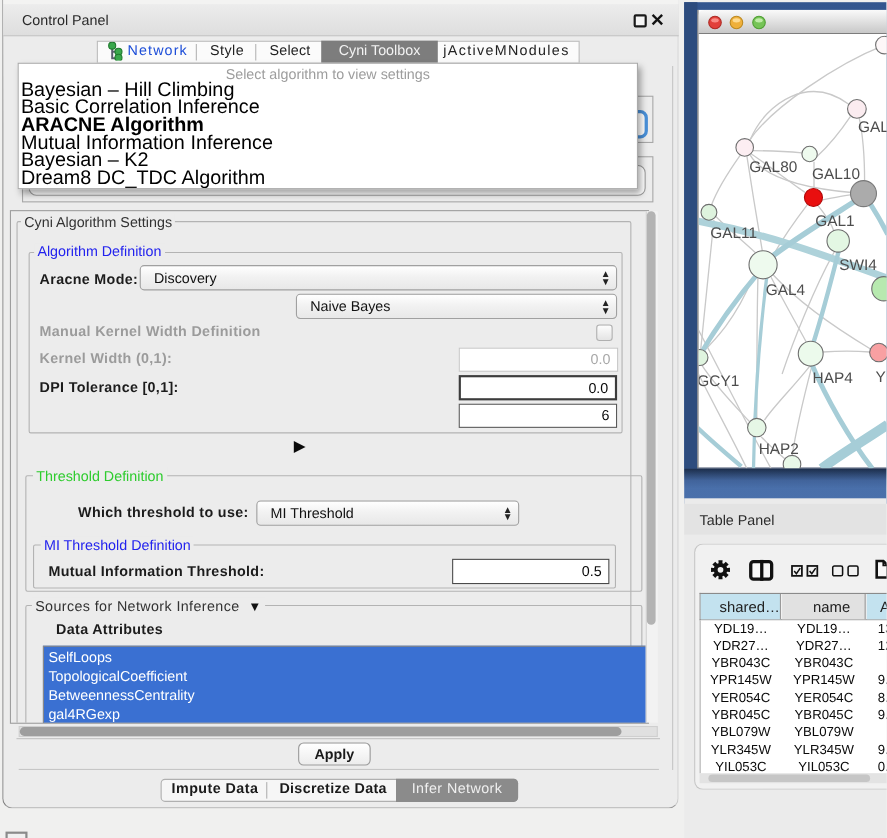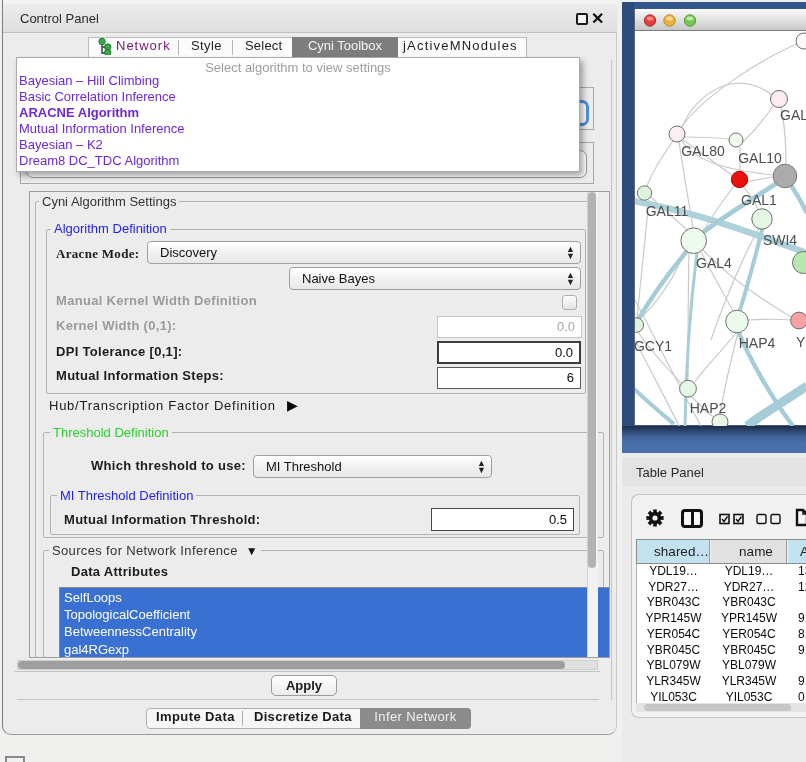--- a/index.html
+++ b/index.html
@@ -28,66 +28,64 @@
 
   <div class="abs" style="left:88px;top:37px;width:439px;height:21px;background:#fbfbfb;border:1px solid #bbb;"></div>
   <div class="abs" style="left:98px;top:38px;width:14px;height:17px;">
     <svg width="14" height="17" viewBox="0 0 14 17">
         <path d="M4 4 L4 15 L9 15 M4 9 L9 9" stroke="#5a5f6e" stroke-width="1.8" fill="none"></path>
         <circle cx="4" cy="3.5" r="3.2" fill="#3aa84c" stroke="#1f7a2e" stroke-width="1"></circle>
         <circle cx="9.7" cy="9" r="3.2" fill="#3aa84c" stroke="#1f7a2e" stroke-width="1"></circle>
         <circle cx="9.7" cy="14.5" r="3.2" fill="#3aa84c" stroke="#1f7a2e" stroke-width="1"></circle>
       </svg>
   </div>
-  <div class="abs" style="left:116px;top:38px;font-size:13px;letter-spacing:1px;color:#701a75;">Network</div>
+  <div class="abs" style="left:116px;top:38px;font-size:13px;letter-spacing:1px;color:#1d4ed8;">Network</div>
   <div class="abs" style="left:178px;top:40px;width:1px;height:15px;background:#b5b5b5;"></div>
   <div class="abs" style="left:191px;top:38px;font-size:13px;letter-spacing:0.4px;color:#222;">Style</div>
   <div class="abs" style="left:232px;top:40px;width:1px;height:15px;background:#b5b5b5;"></div>
   <div class="abs" style="left:245px;top:38px;font-size:13px;letter-spacing:0.2px;color:#222;">Select</div>
   <div class="abs" style="left:292px;top:37px;width:106px;height:21px;background:#7d7d7d;"></div>
   <div class="abs" style="left:292px;top:38px;width:106px;text-align:center;font-size:13px;color:#f3f3f3;">Cyni Toolbox</div>
   <div class="abs" style="left:403px;top:38px;font-size:13px;letter-spacing:1.2px;color:#222;">jActiveMNodules</div>
 
   <div class="abs" style="left:20px;top:87px;width:574px;height:43px;border:1px solid #a8a8a8;"></div>
   <div class="abs" style="left:26px;top:100px;width:563px;height:26px;border:3px solid #4a90d8;border-radius:7px;background:#fff;"></div>
   <div class="abs" style="left:20px;top:142px;width:574px;height:42px;border:1px solid #a8a8a8;"></div>
   <div class="abs" style="left:26px;top:150px;width:561px;height:28px;border:1px solid #9c9c9c;border-radius:7px;background:#fff;"></div>
 
-  <div class="abs" id="scrollarea" style="left:29px;top:191px;width:581px;height:467px;background:#ececec;border:1px solid #9e9e9e;overflow:hidden;padding-left:13px;">
+  <div class="abs" id="scrollarea" style="left:9px;top:191px;width:581px;height:467px;background:#ececec;border:1px solid #9e9e9e;overflow:hidden;padding-left:13px;">
 
     <div class="abs fieldset" style="left:5px;top:9px;width:559px;height:470px;"></div>
     <div class="abs legend" style="left:9px;top:2px;">Cyni Algorithm Settings</div>
 
     <div class="abs fieldset" style="left:16px;top:37px;width:540px;height:165px;"></div>
     <div class="abs legend" style="left:21px;top:29px;color:#2222ee;">Algorithm Definition</div>
 
-    <div class="abs lbl" style="left:26px;top:54px;font-family:Liberation Serif, serif;">Aracne Mode:</div>
+    <div class="abs lbl" style="left:26px;top:54px;">Aracne Mode:</div>
     <div class="abs combo" style="left:117px;top:49px;width:434px;height:23px;">
         <span style="position:absolute;left:12px;top:3px;">Discovery</span>
         <span class="ar">▲<br>▼</span>
       </div>
 
     <div class="abs combo" style="left:259px;top:75px;width:292px;height:23px;">
         <span style="position:absolute;left:12px;top:3px;">Naive Bayes</span>
         <span class="ar">▲<br>▼</span>
       </div>
 
     <div class="abs glbl" style="left:26px;top:101px;">Manual Kernel Width Definition</div>
     <div class="abs" style="left:532px;top:103px;width:15px;height:15px;border:1px solid #b0b0b0;border-radius:3px;background:linear-gradient(#fdfdfd,#e4e4e4);"></div>
 
     <div class="abs glbl" style="left:26px;top:126px;">Kernel Width (0,1):</div>
     <div class="abs tin" style="left:407px;top:124px;width:145px;height:22px;border:1px solid #c6c6c6;color:#a8a8a8;line-height:20px;">0.0</div>
 
     <div class="abs lbl" style="left:26px;top:152px;">DPI Tolerance [0,1]:</div>
     <div class="abs tin" style="left:407px;top:149px;width:144px;height:23px;border:2px solid #3c3c3c;color:#0a0a0a;line-height:19px;">0.0</div>
 
-    <div class="abs lbl" style="left:26px;top:176px;">Mutual Information Steps:</div>
     <div class="abs tin" style="left:407px;top:175px;width:144px;height:22px;border:1px solid #5a5a5a;color:#0a0a0a;line-height:20px;">6</div>
 
-    <div class="abs" style="left:19px;top:206px;font-size:13px;letter-spacing:0.75px;color:#1a1a1a;">Hub/Transcription Factor Definition</div>
     <div class="abs" style="left:257px;top:205px;font-size:14px;color:#0a0a0a;">▶</div>
 
     <div class="abs fieldset" style="left:13px;top:240px;width:561px;height:106px;"></div>
     <div class="abs legend" style="left:20px;top:233px;color:#2ecc2e;">Threshold Definition</div>
 
     <div class="abs lbl" style="left:61px;top:266px;">Which threshold to use:</div>
     <div class="abs combo" style="left:223px;top:263px;width:239px;height:23px;">
         <span style="position:absolute;left:12px;top:3px;">MI Threshold</span>
         <span class="ar">▲<br>▼</span>
       </div>
@@ -123,21 +121,21 @@
 
   <div class="abs" style="left:146px;top:708px;width:325px;height:21px;background:#f6f6f6;border:1px solid #b0b0b0;border-radius:4px;"></div>
   <div class="abs" style="left:156px;top:709px;font-size:13px;letter-spacing:0.4px;font-weight:bold;color:#1a1a1a;">Impute Data</div>
   <div class="abs" style="left:242px;top:711px;width:1px;height:15px;background:#b0b0b0;"></div>
   <div class="abs" style="left:254px;top:709px;font-size:13px;letter-spacing:0.3px;font-weight:bold;color:#1a1a1a;">Discretize Data</div>
   <div class="abs" style="left:360px;top:708px;width:111px;height:21px;background:#8b8b8b;border-radius:0 4px 4px 0;"></div>
   <div class="abs" style="left:360px;top:709px;width:111px;text-align:center;font-size:13px;letter-spacing:0.4px;color:#efefef;">Infer Network</div>
 
   <div class="abs" style="left:16px;top:57px;width:564px;height:115px;background:#fff;border:1px solid #aaa;box-shadow:3px 4px 6px rgba(0,0,0,0.35);">
     <div style="position:absolute;left:0;top:2px;width:100%;text-align:center;font-size:13px;color:#9d9d9d;">Select algorithm to view settings</div>
-    <div style="position:absolute;left:2px;top:15px;font-size:13px;color:#6d28d9;line-height:16.1px;">
+    <div style="position:absolute;left:2px;top:15px;font-size:18px;color:#000000;line-height:16.1px;">
       Bayesian – Hill Climbing<br>
       Basic Correlation Inference<br>
       <b>ARACNE Algorithm</b><br>
       Mutual Information Inference<br>
       Bayesian – K2<br>
       Dream8 DC_TDC Algorithm
     </div>
   </div>
 
   <div class="abs" style="left:5px;top:756px;width:20px;height:14px;border:2px solid #8a8a8a;background:#f0f0f0;"></div>

